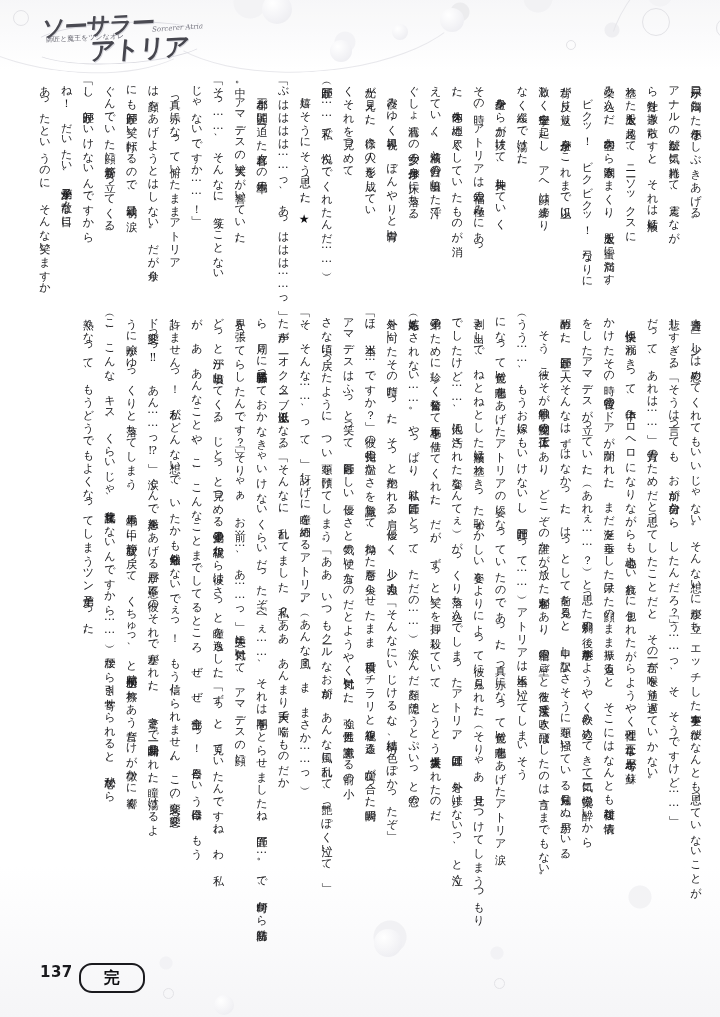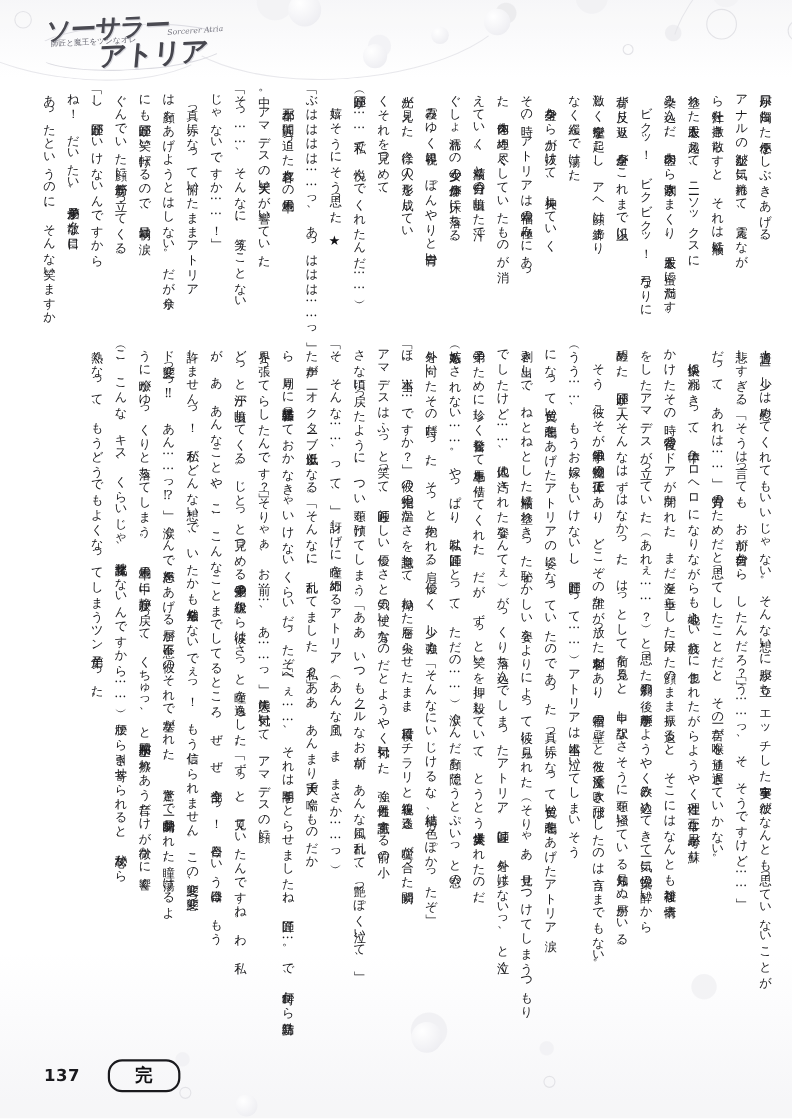--- a/index.html
+++ b/index.html
@@ -175,22 +175,22 @@
     font-size: 12px;
     color: #101014;
   }
 
   
   #footer {
     position: absolute;
     left: 40px;
     bottom: 24px;
     display: flex;
-    align-items: center;
-    gap: 25px;
+    align-items: flex-start;
+    gap: 6px;
   }
   #page-number {
     font-family: "DejaVu Sans", sans-serif;
     font-size: 15px;
     font-weight: bold;
     color: #1a1a1e;
     letter-spacing: 0.5px;
   }
   #end-mark {
     width: 62px;

